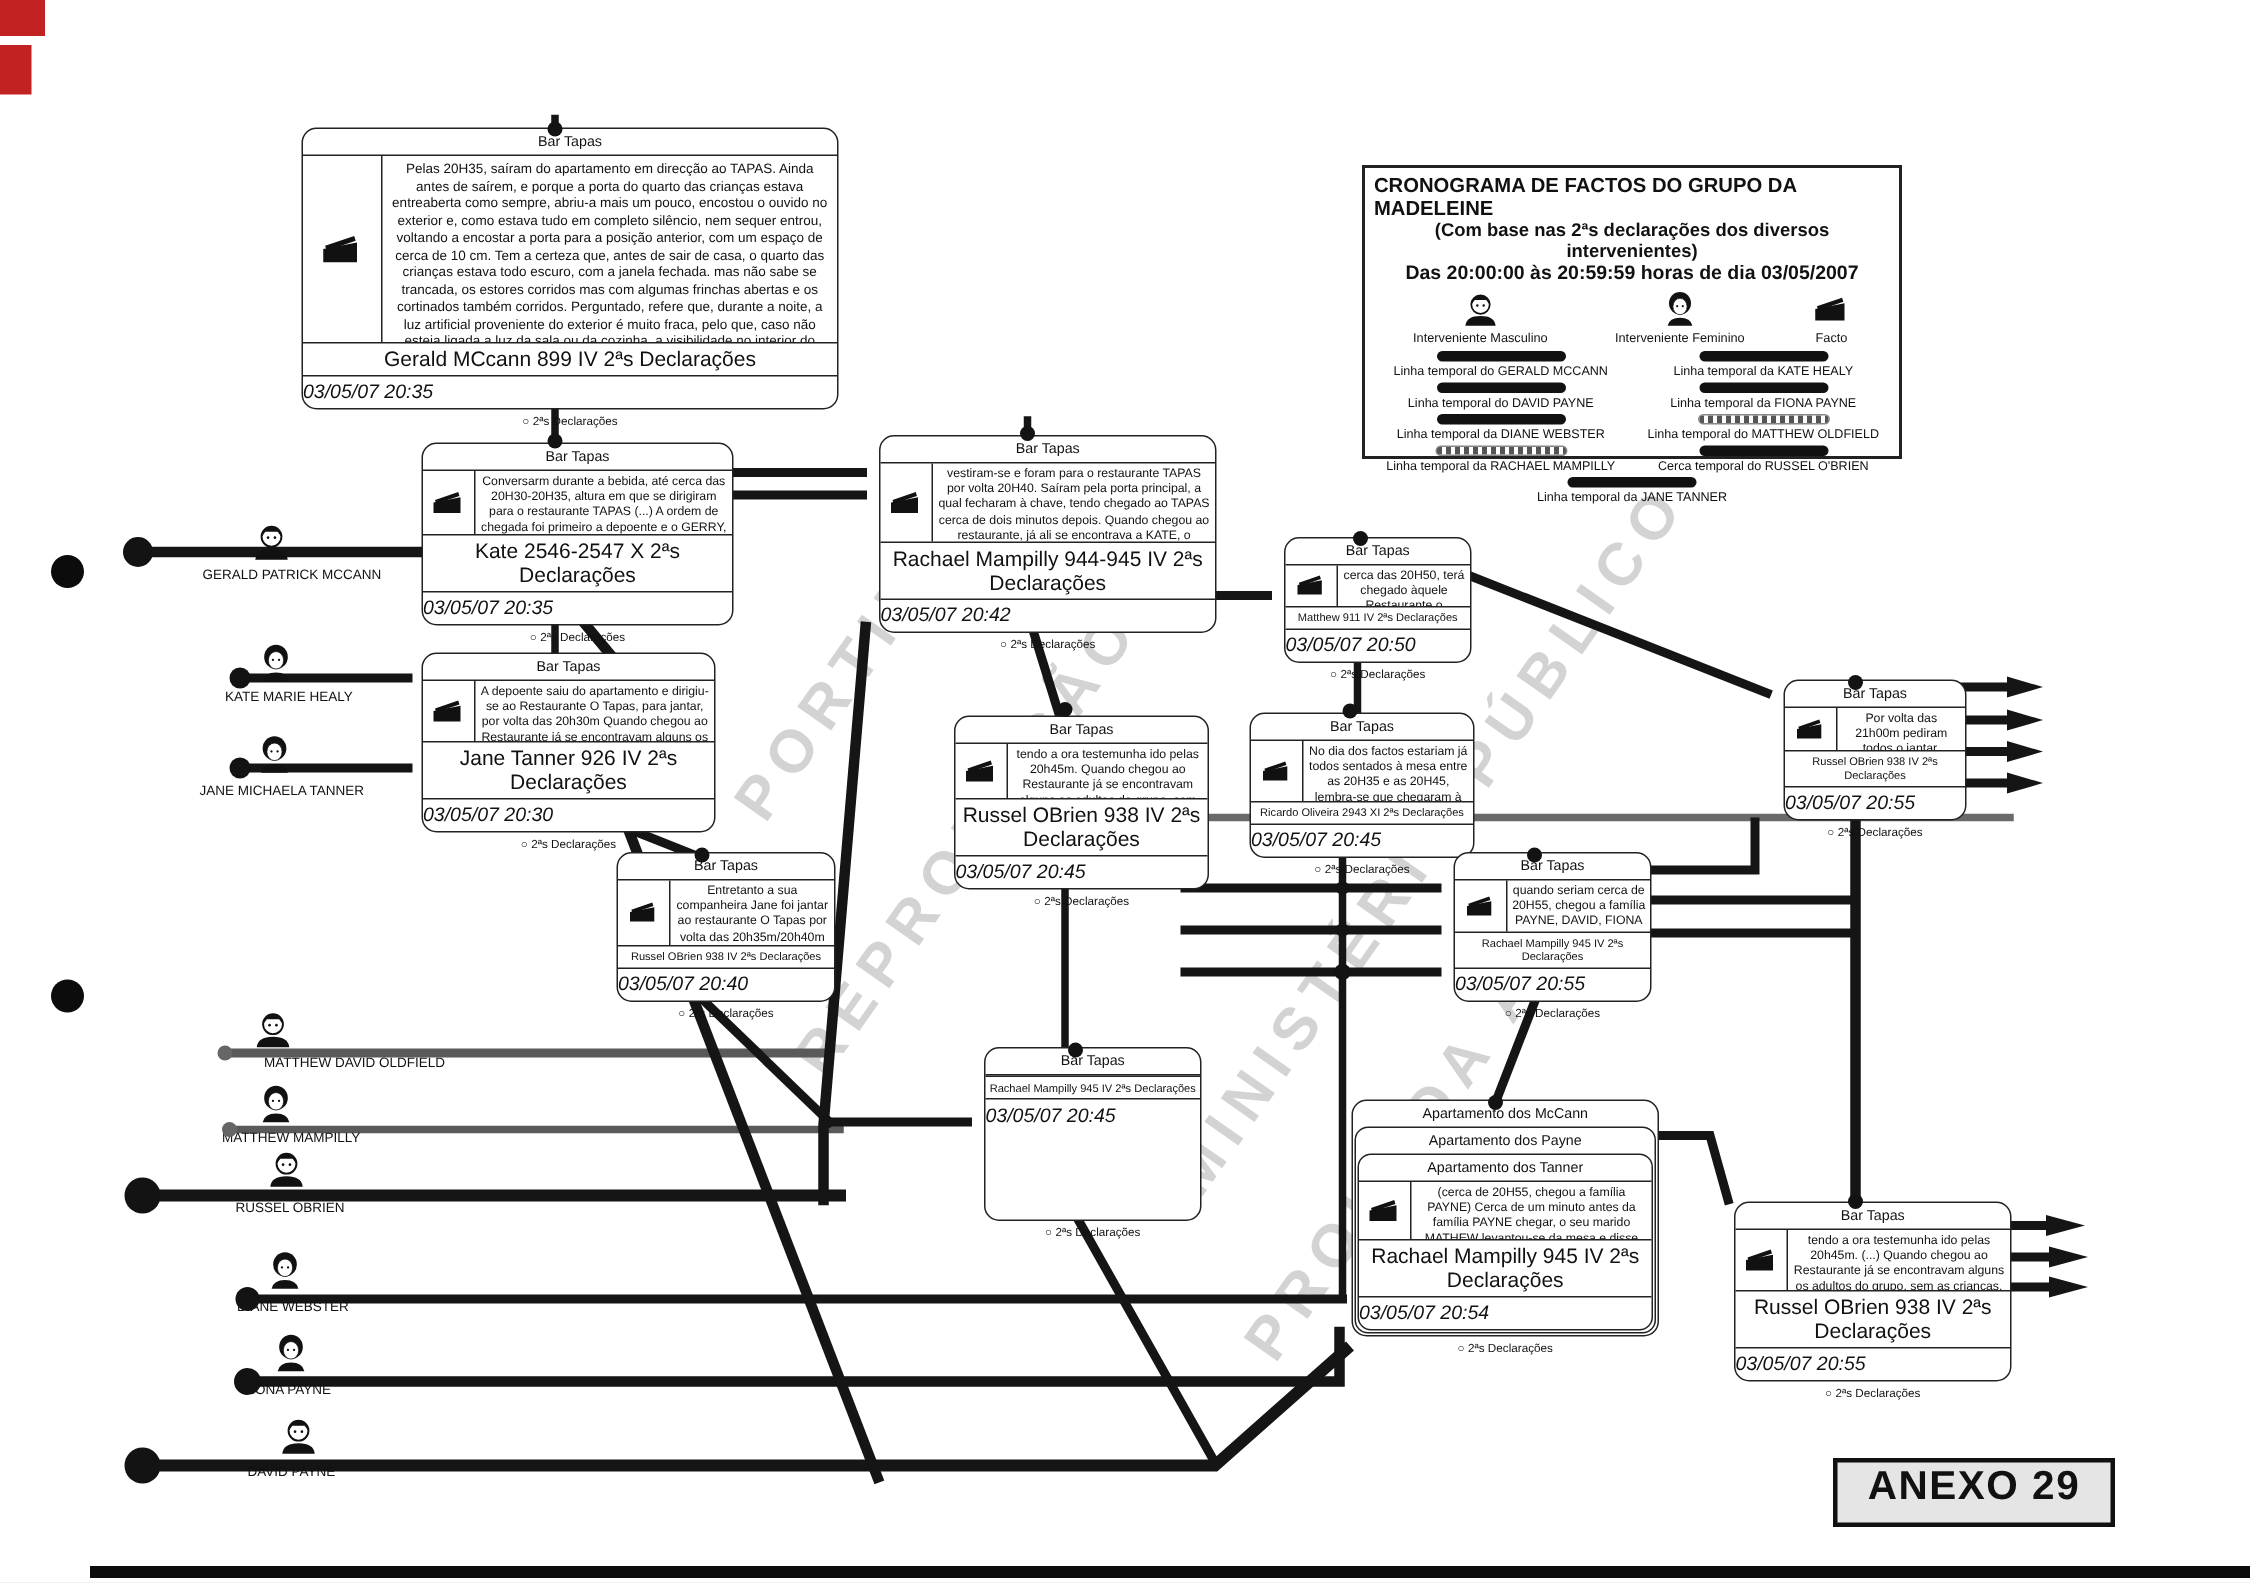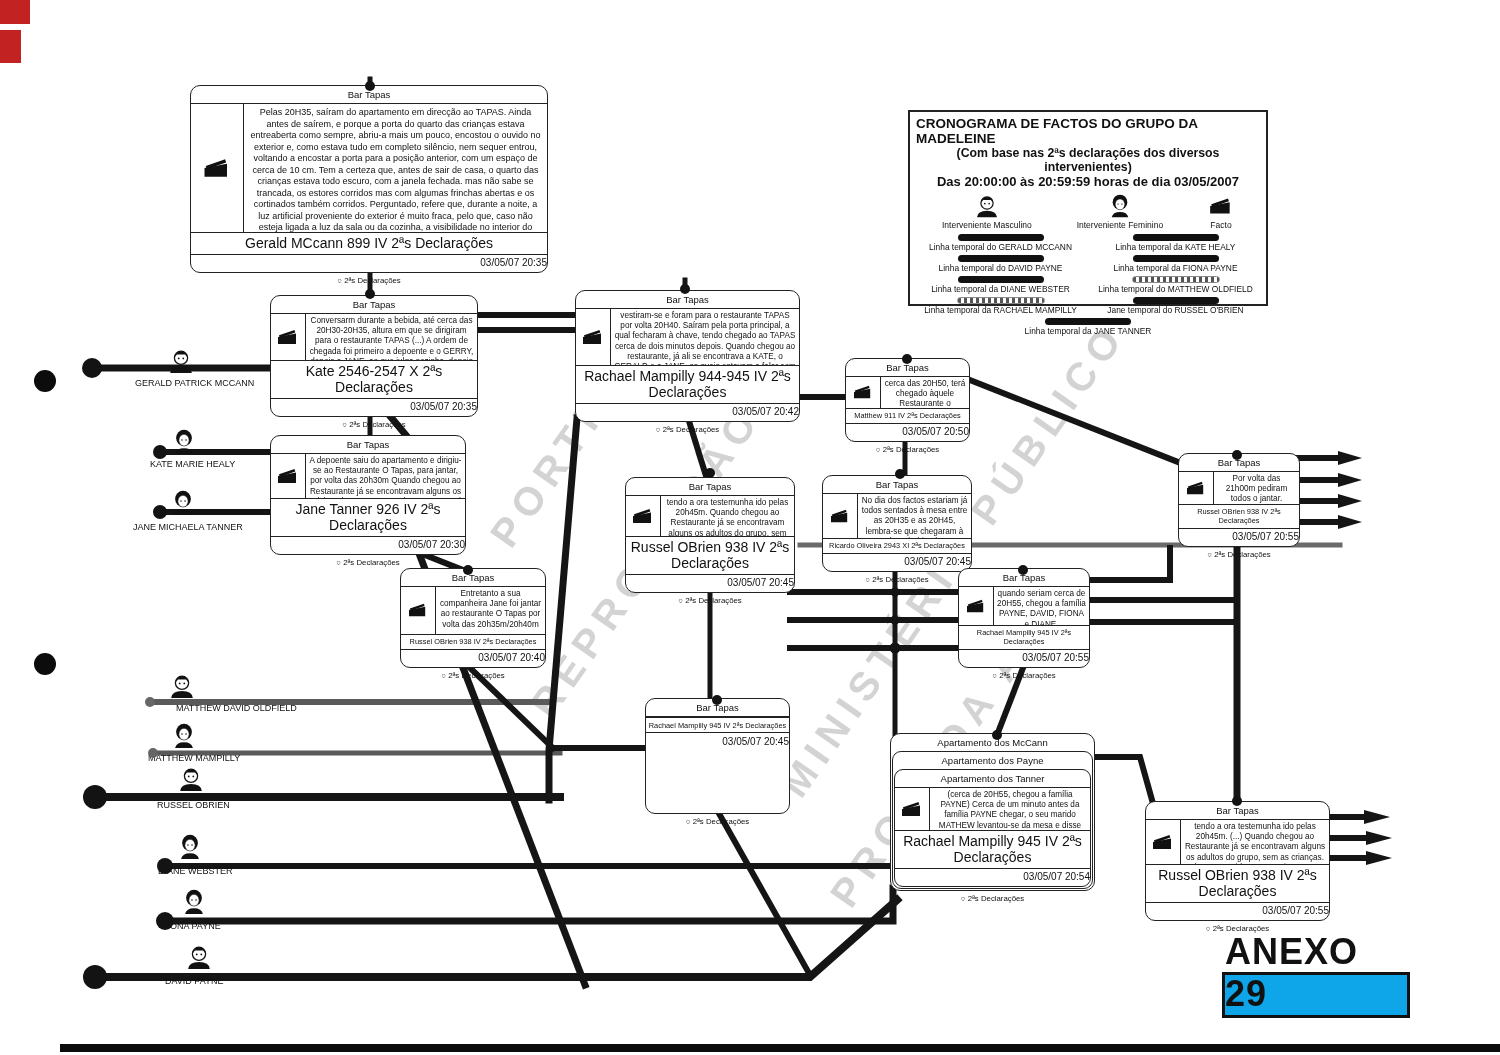--- a/index.html
+++ b/index.html
@@ -6,29 +6,29 @@
   #page{position:relative;width:1500px;height:1055px;background:#ffffff;overflow:hidden;
         font-family:"Liberation Sans", sans-serif;color:#111;}
   
   .wm{position:absolute;z-index:1;font-weight:bold;font-size:40px;letter-spacing:8px;
       color:rgba(110,110,110,0.30);transform:rotate(-55deg);transform-origin:left center;white-space:nowrap;}
   
   #lines{position:absolute;left:0;top:0;z-index:2;}
   #dots{position:absolute;left:0;top:0;z-index:5;pointer-events:none;}
   
   .fact-box{position:absolute;z-index:3;background:#fff;border:1.6px solid #222;border-radius:10px;
-            display:flex;flex-direction:column;box-sizing:border-box;}
+            display:flex;flex-direction:column;box-sizing:border-box;margin-left:11px;}
   .box-title{text-align:center;font-size:9.5px;padding:3px 2px;border-bottom:1.5px solid #222;}
   .box-body{flex:1;display:flex;min-height:0;}
   .icon-cell{width:34px;display:flex;align-items:center;justify-content:center;border-right:1.5px solid #222;}
   .big .icon-cell{width:52px;}
   .box-text{flex:1;font-size:8.2px;line-height:1.24;text-align:center;padding:2px 3px;overflow:hidden;}
   .big .box-text{font-size:9px;line-height:1.28;padding:3px 6px;}
   .box-source{border-top:1.5px solid #222;text-align:center;font-size:14px;padding:2.5px 2px;}
-  .box-date{border-top:1.5px solid #222;text-align:right;font-size:10px;padding:2.5px 0 4px;}
+  .box-date{border-top:1.5px solid #222;text-align:left;font-size:13px;padding:2.5px 0 4px;font-style:italic;}
   .sm .box-source{font-size:7.4px;}
   .decl-label{position:absolute;top:100%;left:0;right:0;margin-top:4px;text-align:center;
               font-size:7.8px;white-space:nowrap;}
   
   .apt-mid,.apt-in{border:1.5px solid #222;border-radius:9px;display:flex;flex-direction:column;flex:1;min-height:0;}
   .apt-mid{margin:0 1px 1px 1px;}
   .apt-in{margin:0 1px 1px 1px;}
   
   .person{position:absolute;z-index:4;}
   .person-label{position:absolute;font-size:9px;white-space:nowrap;}
@@ -40,22 +40,22 @@
   .lg-t3{text-align:center;font-weight:bold;font-size:13px;}
   .lg-icons{display:flex;justify-content:space-between;padding:5px 26px 2px 26px;}
   .lg-ic{display:flex;flex-direction:column;align-items:center;font-size:8.5px;gap:2px;}
   .lg-grid{display:grid;grid-template-columns:1fr 1fr;row-gap:3px;column-gap:6px;margin-top:2px;}
   .lg-item{display:flex;flex-direction:column;align-items:center;font-size:8.4px;}
   .lg-item.center{grid-column:1 / span 2;}
   .lg-bar{width:86px;height:7px;border-radius:4px;background:#111;margin-bottom:1px;}
   .lg-bar.dashed{background:repeating-linear-gradient(90deg,#555 0 3px,#fff 3px 6px);border:1px solid #888;height:5px;}
   
   #anexo{position:absolute;left:1222px;top:972px;width:188px;height:46px;z-index:3;
-         border:3px solid #111;background:#0ea5e9;display:flex;align-items:flex-end;justify-content:center;
-         font-size:36px;font-weight:bold;letter-spacing:1px;box-sizing:border-box;}
+         border:3px solid #111;background:#e5e5e5;display:flex;align-items:flex-start;justify-content:center;
+         font-size:27px;font-weight:bold;letter-spacing:1px;box-sizing:border-box;}
   
   .red-mark{position:absolute;background:#c32222;z-index:6;}
   #bottom-bar{position:absolute;left:60px;top:1044px;width:1440px;height:8px;background:#0c0c0c;z-index:6;}
   .punch{position:absolute;width:22px;height:22px;border-radius:50%;background:#0c0c0c;z-index:6;}
 </style>
 </head>
 <body>
 
 <div id="page">
 
@@ -473,21 +473,21 @@
       <div class="lg-item">
           <div class="lg-bar dashed"></div>
           <span>Linha temporal do MATTHEW OLDFIELD</span>
         </div>
       <div class="lg-item">
           <div class="lg-bar dashed"></div>
           <span>Linha temporal da RACHAEL MAMPILLY</span>
         </div>
       <div class="lg-item">
           <div class="lg-bar"></div>
-          <span>Jane temporal do RUSSEL O'BRIEN</span>
+          <span>Cerca temporal do RUSSEL O'BRIEN</span>
         </div>
       <div class="lg-item center">
           <div class="lg-bar"></div>
           <span>Linha temporal da JANE TANNER</span>
         </div>
     </div>
   </div>
 
   <svg id="dots" width="1500" height="1055">
     <g fill="#131313">

